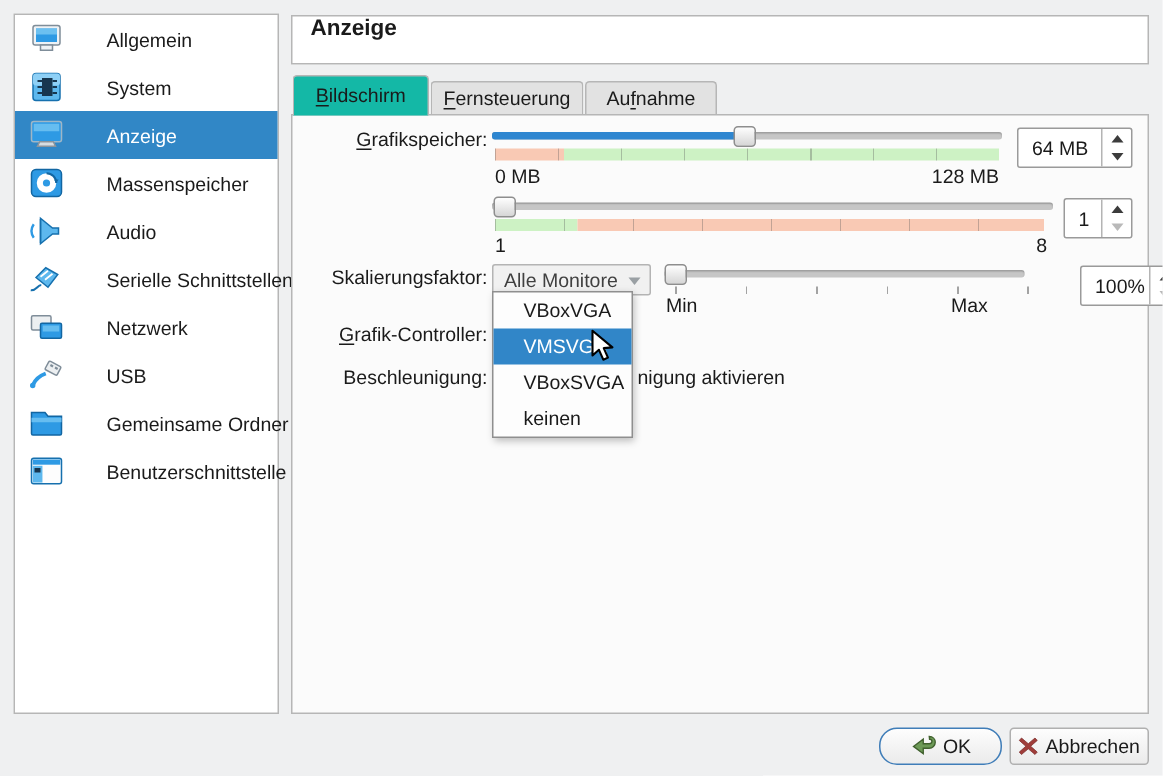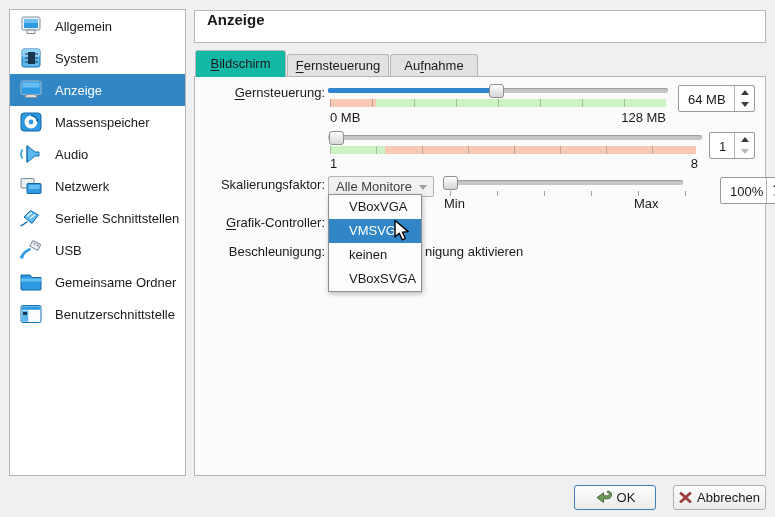--- a/index.html
+++ b/index.html
@@ -9,21 +9,21 @@
   .abs{position:absolute;}
   .mn{text-decoration:underline;text-underline-offset:2px;}
 
   
   #sidebar{left:9px;top:9px;width:177px;height:467px;background:#ffffff;
            border:1px solid #b6b6b6;box-sizing:border-box;}
   .side-item{position:relative;height:32px;display:flex;align-items:center;
              padding-left:8px;gap:11px;cursor:default;}
   .side-item.sel{background:#3187c6;}
   .side-item.sel .side-label{color:#ffffff;}
-  .side-label{white-space:nowrap;}
+  .side-label{white-space:nowrap;margin-left:16px;}
   .icon20{width:26px;height:20px;flex:0 0 26px;}
 
   
   #titlebox{left:194px;top:10px;width:572px;height:33px;background:#ffffff;
             border:1px solid #b6b6b6;box-sizing:border-box;}
   #title{left:207px;top:19px;font-size:15px;font-weight:bold;}
   .tab{box-sizing:border-box;text-align:center;border:1px solid #b6b6b6;
        border-bottom:none;border-radius:3px 3px 0 0;}
   #tab0{left:195px;top:50px;width:91px;height:27px;background:#14b8a6;z-index:3;
         line-height:26px;}
@@ -76,21 +76,21 @@
   #popup{left:328px;top:194px;width:94px;background:#fdfdfd;border:1px solid #8f8f8f;
          box-sizing:border-box;z-index:10;box-shadow:1px 2px 5px rgba(0,0,0,.25);}
   .opt{height:24px;line-height:24px;padding-left:20px;}
   .opt.sel{background:#3186c8;color:#ffffff;}
   #cursor{left:391px;top:219px;z-index:12;}
 
   
   .btn{display:flex;align-items:center;justify-content:center;gap:5px;
        background:linear-gradient(#fdfdfd,#ebebeb);border:1px solid #b0b0b0;
        border-radius:3px;box-sizing:border-box;z-index:4;}
-  #okbtn{left:574px;top:485px;width:82px;height:25px;border-color:#3f7db8;}
+  #okbtn{left:586px;top:485px;width:82px;height:25px;border-color:#3f7db8;border-radius:12px;}
   #cancelbtn{left:673px;top:485px;width:93px;height:25px;}
 </style>
 </head>
 <body>
 
 <div id="app">
 
   <div id="sidebar" class="abs">
 
     <div class="side-item">
@@ -137,34 +137,34 @@
       <svg class="icon20" viewBox="0 0 26 20">
         <path d="M21 8 h-4 l-8 -6.5 v17 l8 -6.5 h4 z" fill="#5db8ee" stroke="#1670ae"></path>
         <path d="M9 2 v16" stroke="#1670ae" stroke-width="1"></path>
         <path d="M4.5 5.5 a8 8 0 0 0 0 9" stroke="#2e9ae4" stroke-width="1.6" fill="none"></path>
       </svg>
       <span class="side-label">Audio</span>
     </div>
 
     <div class="side-item">
       <svg class="icon20" viewBox="0 0 26 20">
+        <path d="M6 9 l6.5 -6.5 8 4.5 -6.5 8.5 z" fill="#5db8ee" stroke="#1670ae"></path>
+        <path d="M9 8.5 l5 -4 M12 10.5 l5 -4" stroke="#ffffff" stroke-width="1.2"></path>
+        <path d="M2.5 17.5 c3.5 0.5 4.5 -3.5 7 -3.5" stroke="#1670ae" stroke-width="1.4" fill="none"></path>
+      </svg>
+      <span class="side-label">Serielle Schnittstellen</span>
+    </div>
+
+    <div class="side-item">
+      <svg class="icon20" viewBox="0 0 26 20">
         <rect x="3" y="2.5" width="13" height="9.5" rx="1" fill="#eceff1" stroke="#7f8d99"></rect>
         <rect x="9" y="7.5" width="14" height="10" rx="1" fill="#2e9ae4" stroke="#1266a2"></rect>
         <rect x="10.5" y="9" width="11" height="4" fill="#66bdf0"></rect>
       </svg>
       <span class="side-label">Netzwerk</span>
-    </div>
-
-    <div class="side-item">
-      <svg class="icon20" viewBox="0 0 26 20">
-        <path d="M6 9 l6.5 -6.5 8 4.5 -6.5 8.5 z" fill="#5db8ee" stroke="#1670ae"></path>
-        <path d="M9 8.5 l5 -4 M12 10.5 l5 -4" stroke="#ffffff" stroke-width="1.2"></path>
-        <path d="M2.5 17.5 c3.5 0.5 4.5 -3.5 7 -3.5" stroke="#1670ae" stroke-width="1.4" fill="none"></path>
-      </svg>
-      <span class="side-label">Serielle Schnittstellen</span>
     </div>
 
     <div class="side-item">
       <svg class="icon20" viewBox="0 0 26 20">
         <g transform="rotate(28 17 5)">
           <rect x="13" y="2" width="9" height="6.5" rx="1" fill="#eceff1" stroke="#7f8d99"></rect>
           <rect x="15" y="3.5" width="2" height="1.5" fill="#7f8d99"></rect>
           <rect x="18.5" y="3.5" width="2" height="1.5" fill="#7f8d99"></rect>
         </g>
         <path d="M12.5 9 c-4 1.5 -7 4 -8.5 7.5" stroke="#2e9ae4" stroke-width="2.6" fill="none"></path>
@@ -194,21 +194,21 @@
   </div>
 
   <div id="titlebox" class="abs"></div>
   <div id="title" class="abs" style="transform:translateY(-50%);">Anzeige</div>
 
   <div id="tab0" class="abs tab"><span></span><span class="mn">B</span><span>ildschirm</span></div>
   <div id="tab1" class="abs tab"><span></span><span class="mn">F</span><span>ernsteuerung</span></div>
   <div id="tab2" class="abs tab"><span>Au</span><span class="mn">f</span><span>nahme</span></div>
   <div id="frame" class="abs"></div>
 
-  <div class="abs lbl" style="left:195px;top:85px;"><span></span><span class="mn">G</span><span>ernsteuerung:</span></div>
+  <div class="abs lbl" style="left:195px;top:85px;"><span></span><span class="mn">G</span><span>rafikspeicher:</span></div>
 
   <div class="abs track" style="left:328px;top:88px;width:340px;">
     <div class="fill" style="width:169px;"></div>
   </div>
   <div class="abs handle" style="left:489px;top:84px;"></div>
 
   <div class="abs tickbar" style="left:330px;top:99px;width:336px;">
     <div class="zone" style="left:0;width:46px;background:#f9c9b4;"></div>
     <div class="zone" style="left:46px;right:0;background:#cdf2c4;"></div>
     <div class="ticks"></div>
@@ -281,22 +281,22 @@
   </div>
 
   <div class="abs lbl" style="left:195px;top:215px;"><span></span><span class="mn">G</span><span>rafik-Controller:</span></div>
 
   <div class="abs lbl" style="left:195px;top:244px;">Beschleunigung:</div>
   <div class="abs" style="left:425px;top:244px;z-index:4;">nigung aktivieren</div>
 
   <div id="popup" class="abs">
     <div class="opt">VBoxVGA</div>
     <div class="opt sel">VMSVGA</div>
+    <div class="opt">VBoxSVGA</div>
     <div class="opt">keinen</div>
-    <div class="opt">VBoxSVGA</div>
   </div>
 
   <svg id="cursor" class="abs" width="22" height="23" viewBox="0 0 22 23">
     <path d="M4 1.5 L4 18 L8.3 14.2 L11.2 20.8 L14.3 19.4 L11.5 13.1 L17.3 12.6 Z" fill="#ffffff" stroke="#000000" stroke-width="1.4" stroke-linejoin="round"></path>
   </svg>
 
   <div id="okbtn" class="abs btn">
     <svg width="17" height="15" viewBox="0 0 17 15">
       <path d="M12.5 1 c2.4 0 4 1.7 4 3.8 c0 2.3 -1.8 4 -4.1 4 L8.5 8.8 V12.5 L2 7.6 8.5 2.8 v3 h4 c1 0 1.8 -.7 1.8 -1.6 0 -.9 -.8 -1.4 -1.6 -1.4 z" fill="#6d9a57" stroke="#41612f" stroke-width="0.9"></path>
     </svg>

